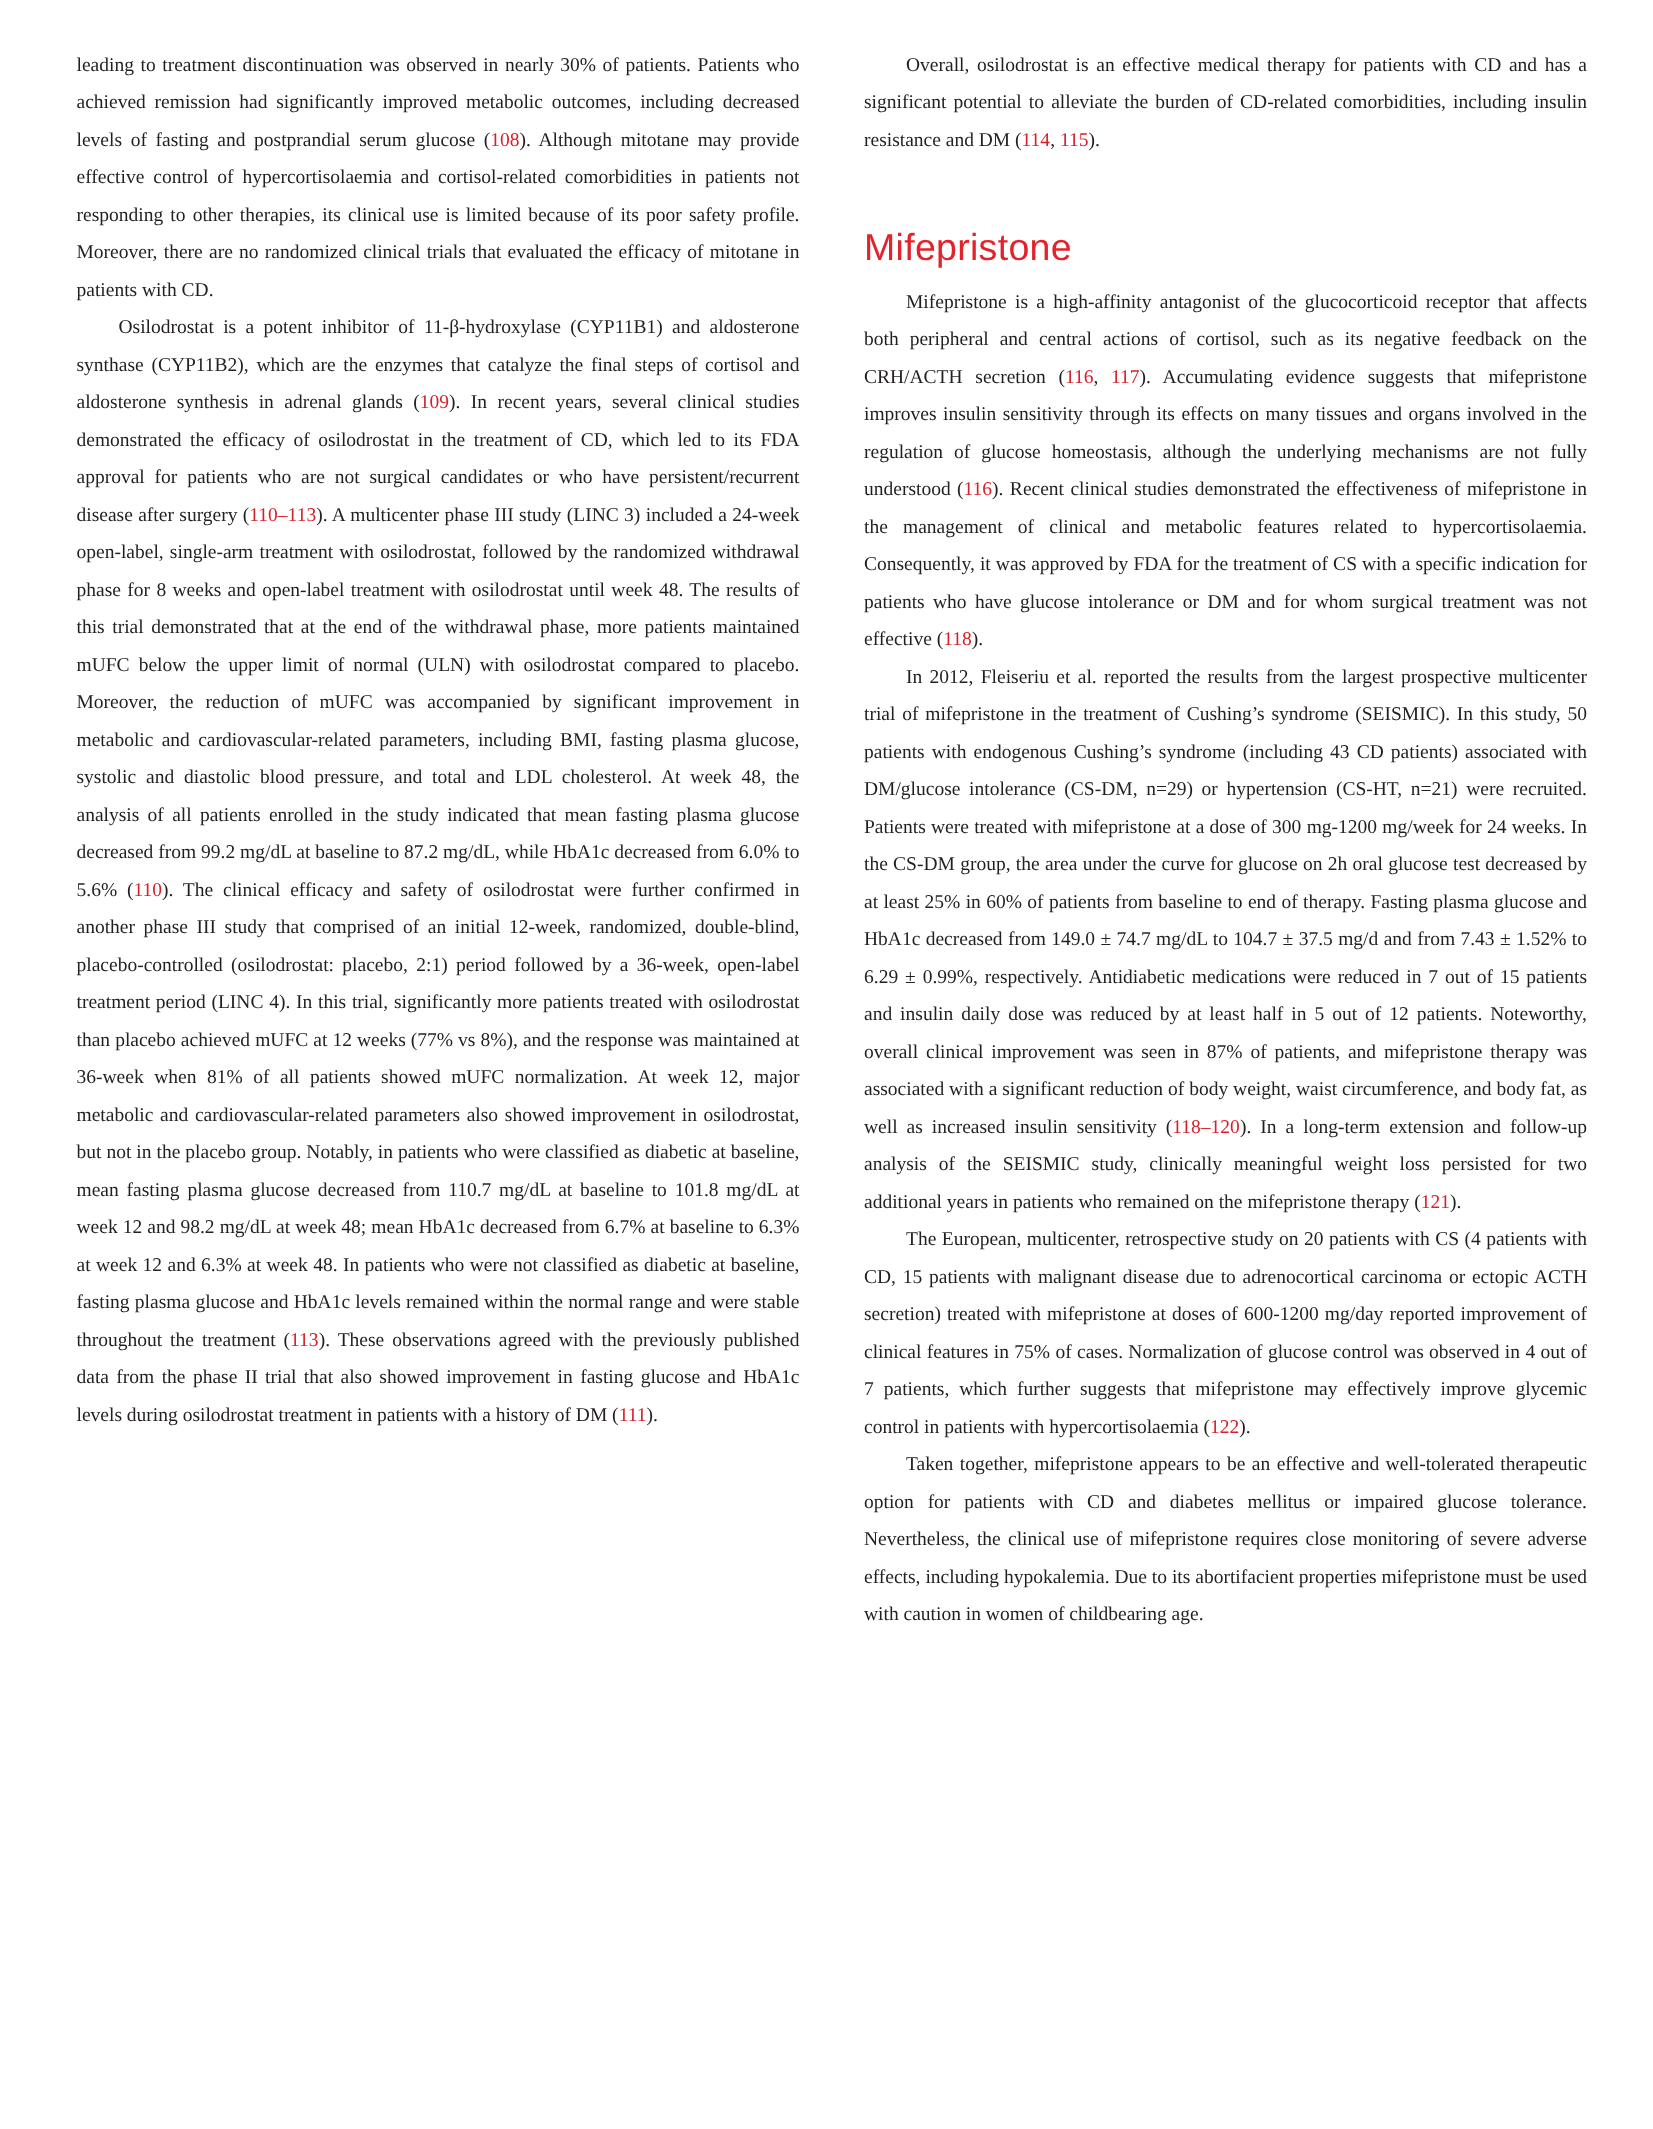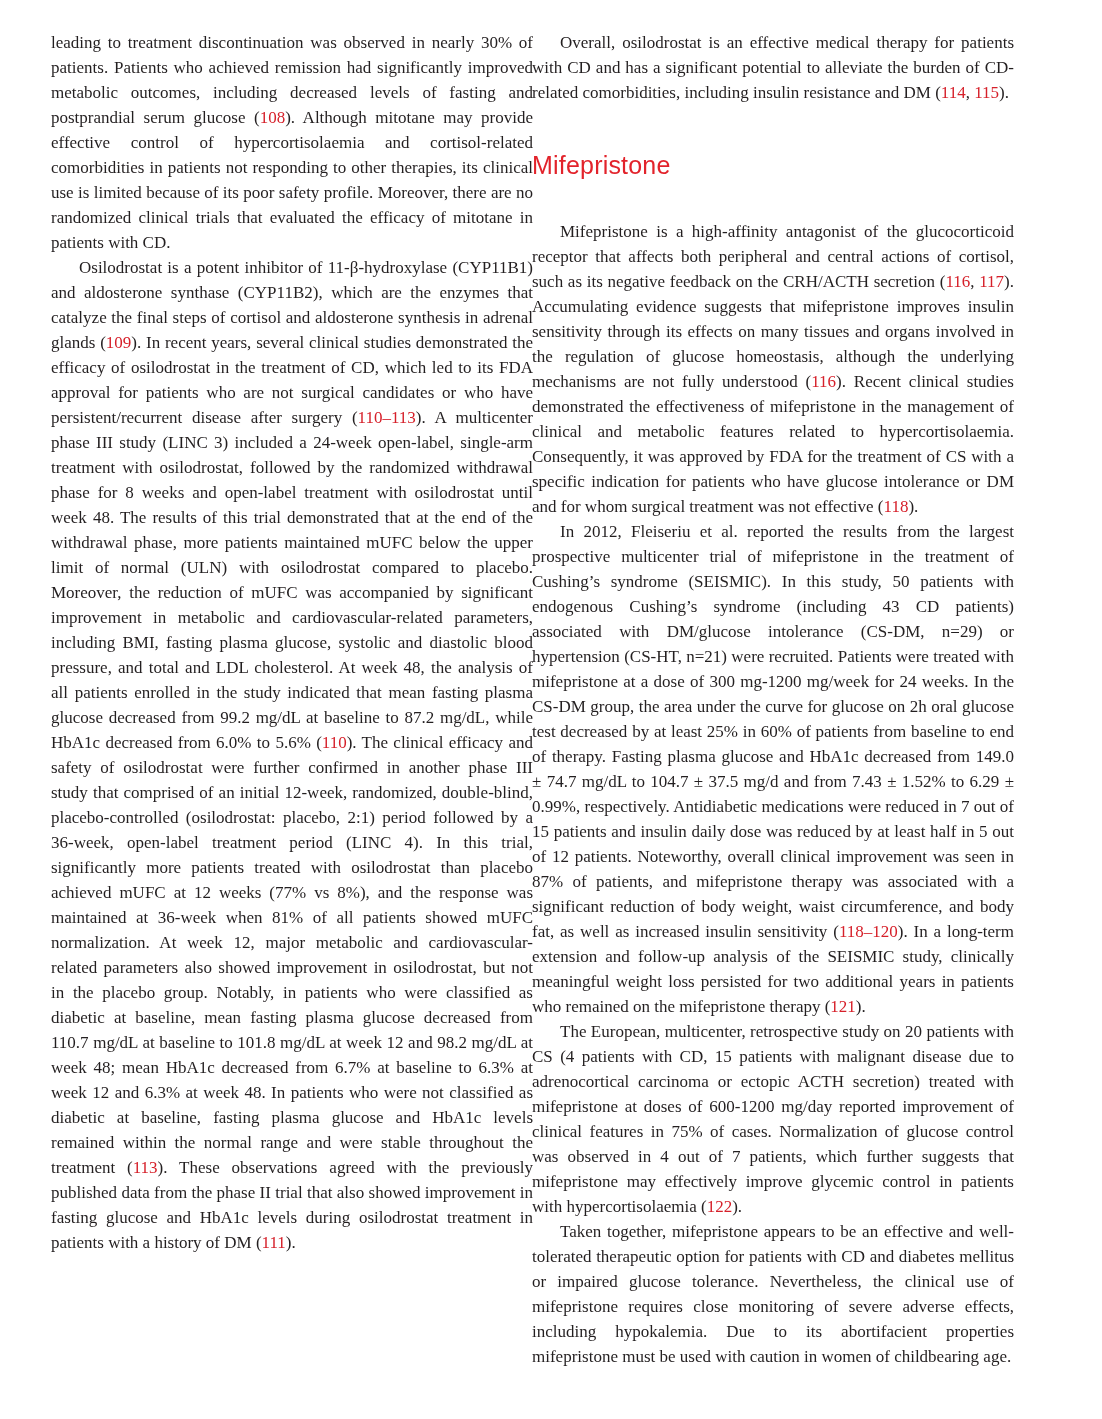--- a/index.html
+++ b/index.html
@@ -1,41 +1,41 @@
 <!DOCTYPE html>
 <html><head>
 <meta charset="utf-8">
 <style>
   html, body { margin: 0; padding: 0; background: #ffffff; }
   body { width: 1102px; height: 1419px; position: relative; overflow: hidden; }
   .page { position: absolute; left: 0; top: 0; width: 1102px; height: 1419px; }
   .col { position: absolute; top: 30px; width: 482px; }
   .col-left { left: 51px; }
-  .col-right { left: 532px; }
+  .col-right { left: 576px; }
   p {
     margin: 0;
     font-family: "Liberation Serif", "DejaVu Serif", serif;
-    font-size: 17px;
+    font-size: 13px;
     line-height: 25px;
     color: #231f20;
     text-align: justify;
     hyphens: none;
   }
   p.indent { text-indent: 28px; }
   h2 {
     margin: 0;
     font-family: "Liberation Sans", "DejaVu Sans", sans-serif;
     font-weight: normal;
     font-size: 25px;
     color: #e2232b;
     letter-spacing: 0.2px;
   }
   .ref { color: #d6202a; }
   .sec-osilo { margin-top: 47px; margin-bottom: 24px; line-height: 30px; }
-  .sec-mife { margin-top: 45px; margin-bottom: 39px; line-height: 30px; }
+  .sec-mife { margin-top: 45px; margin-bottom: 8px; line-height: 30px; }
 </style>
 </head>
 <body>
 
 <div class="page">
 
   <div class="col col-left">
     <p>leading to treatment discontinuation was observed in nearly 30% of patients. Patients who achieved remission had significantly improved metabolic outcomes, including decreased levels of fasting and postprandial serum glucose (<span class="ref">108</span>). Although mitotane may provide effective control of hypercortisolaemia and cortisol-related comorbidities in patients not responding to other therapies, its clinical use is limited because of its poor safety profile. Moreover, there are no randomized clinical trials that evaluated the efficacy of mitotane in patients with CD.</p>
 
 

